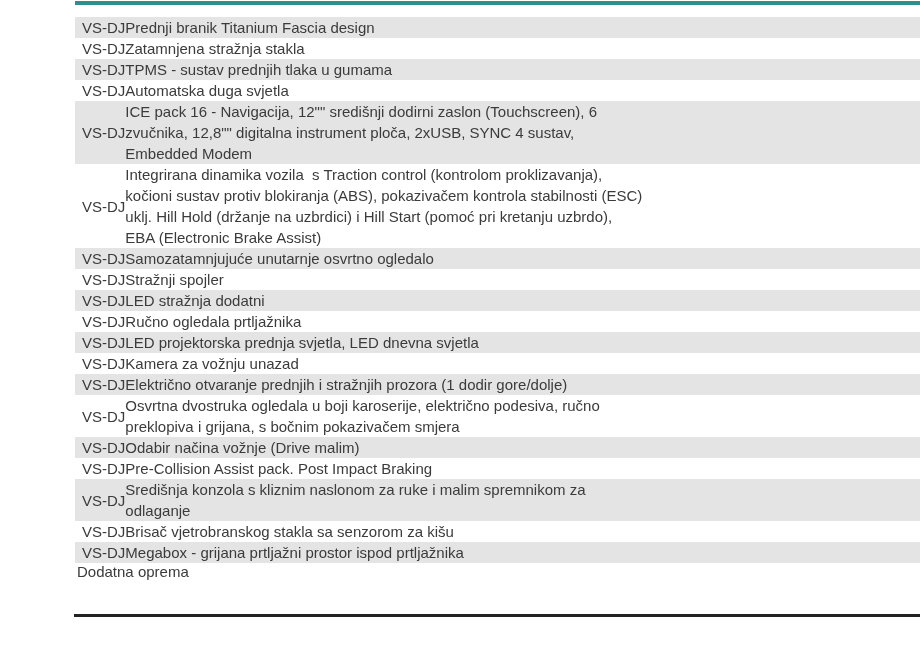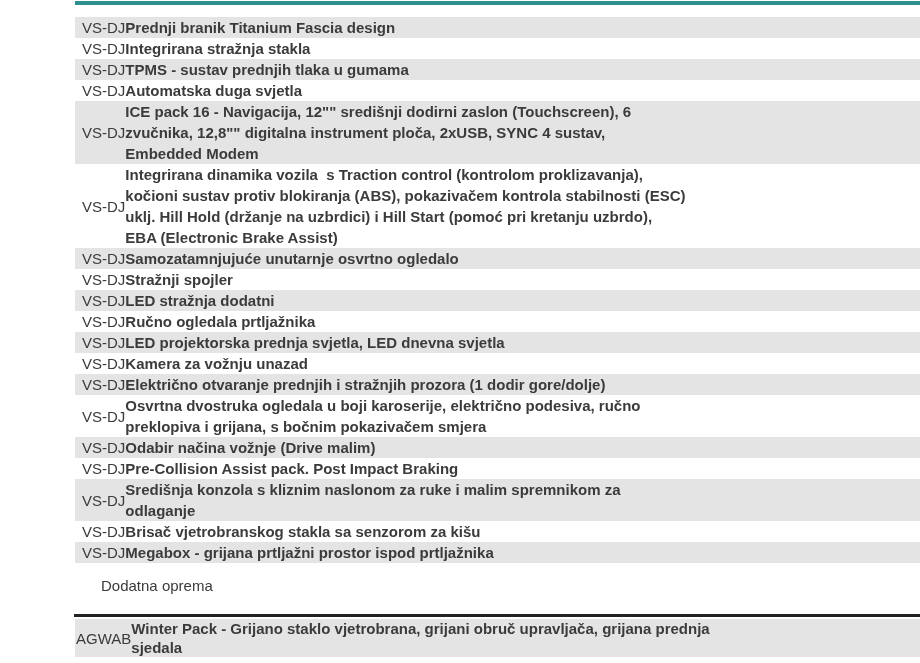--- a/index.html
+++ b/index.html
@@ -8,41 +8,41 @@
     font-family:"Liberation Sans",sans-serif;
     font-size:15px;line-height:21px;color:#3b3b3b;
     overflow:hidden;position:relative;
   }
   .page{position:relative;width:920px;height:663px;}
   .teal-rule{position:absolute;left:75px;right:0;top:1px;height:4px;background:#2E8F8F;}
   .equip-table{position:absolute;left:75px;right:0;top:17px;}
   .row{display:flex;align-items:center;}
   .row.g{background:#e4e4e4;}
   .code{flex:0 0 50px;box-sizing:border-box;padding-left:7px;white-space:nowrap;}
-  .desc{flex:1;white-space:pre-wrap;font-weight:bold;}
-  .extra-heading{position:absolute;left:77px;top:575px;margin-left:24px;}
+  .desc{flex:1;white-space:pre-wrap;}
+  .extra-heading{position:absolute;left:77px;top:561px;}
   .dark-rule{position:absolute;left:74px;right:0;top:614px;height:3px;background:#232323;}
   .extra-table{position:absolute;left:75px;right:0;top:619px;line-height:19px;}
   .extra-table .code{flex:0 0 auto;min-width:43px;padding-left:1px;}
 </style>
 </head>
 <body>
 
 <div class="page">
 
   <div class="teal-rule"></div>
 
   <div class="equip-table">
     <div class="row g">
       <span class="code">VS-DJ</span>
       <span class="desc">Prednji branik Titanium Fascia design</span>
     </div>
     <div class="row">
       <span class="code">VS-DJ</span>
-      <span class="desc">Integrirana stražnja stakla</span>
+      <span class="desc">Zatamnjena stražnja stakla</span>
     </div>
     <div class="row g">
       <span class="code">VS-DJ</span>
       <span class="desc">TPMS - sustav prednjih tlaka u gumama</span>
     </div>
     <div class="row">
       <span class="code">VS-DJ</span>
       <span class="desc">Automatska duga svjetla</span>
     </div>
     <div class="row g">
@@ -111,21 +111,14 @@
     <div class="row g">
       <span class="code">VS-DJ</span>
       <span class="desc">Megabox - grijana prtljažni prostor ispod prtljažnika</span>
     </div>
   </div>
 
   <div class="extra-heading">Dodatna oprema</div>
 
   <div class="dark-rule"></div>
 
-  <div class="extra-table">
-    <div class="row g">
-      <span class="code">AGWAB</span>
-      <span class="desc">Winter Pack - Grijano staklo vjetrobrana, grijani obruč upravljača, grijana prednja
-sjedala</span>
-    </div>
-  </div>
 
 </div>
 
 </body></html>

